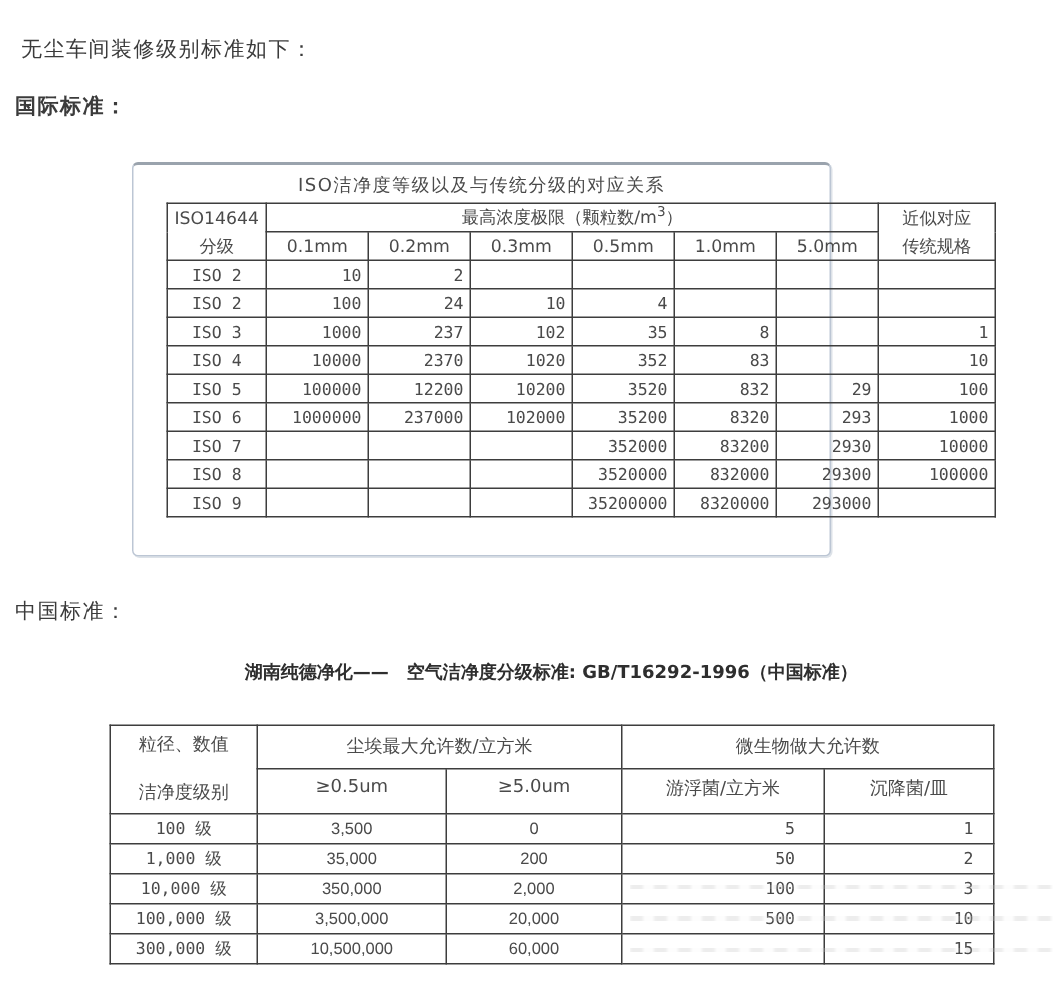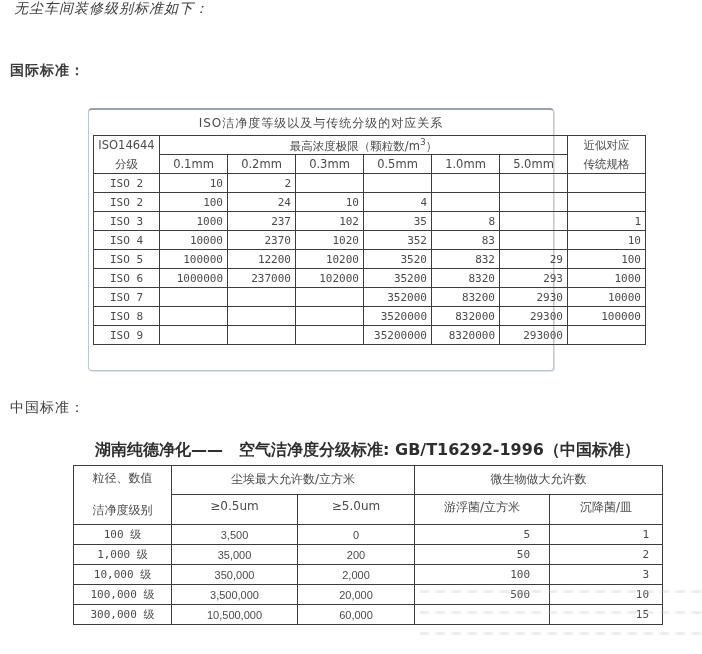--- a/index.html
+++ b/index.html
@@ -3,21 +3,21 @@
 <meta charset="utf-8">
 <style>
   * { margin:0; padding:0; box-sizing:border-box; }
   html,body { background:#ffffff; }
   body {
     width:702px; height:654px; position:relative; overflow:hidden;
     font-family:"DejaVu Sans","Liberation Sans",sans-serif;
     color:#3b3b3b;
   }
   .para { position:absolute; font-size:14px; color:#3b3b3b; letter-spacing:1px; }
-  #intro-line { left:14px; top:0;font-style:italic; }
+  #intro-line { left:14px; top:24px; }
   #intl-label { left:10px; top:62px;font-weight:bold; }
   #china-label { left:10px; top:399px; }
 
   
   .iso-frame {
     position:absolute; left:88px; top:108px; width:466px; height:263px;
     background:#ffffff;
     border:1px solid #bcc6d4;
     border-top:2px solid #9aa3ad;
     border-radius:4px;
@@ -25,43 +25,43 @@
   }
   .iso-title {
     height:25px; line-height:26px; text-align:center;
     font-size:12px; color:#4a4a4a; letter-spacing:1px;
   }
   table { border-collapse:collapse; table-layout:fixed; }
   .grid td, .grid th {
     border:1px solid #3d3d3d; font-weight:normal;
     font-size:11px; color:#4a4a4a; overflow:hidden; white-space:nowrap;
   }
-  .iso-table { margin-left:4px; width:552px; }
+  .iso-table { margin-left:22px; width:552px; }
   .iso-table col.c0 { width:66px; }
   .iso-table col.cd { width:68px; }
   .iso-table col.cl { width:78px; }
   .iso-table td, .iso-table th { height:19px; }
   .iso-table th { text-align:center; font-size:11.5px; }
   .two-line { line-height:1.6; font-size:11.5px; }
   .num {
     text-align:right; padding-right:4px;
     font-family:"DejaVu Sans Mono","Liberation Mono",monospace; font-size:11px;
   }
   .lbl {
     text-align:center;
     font-family:"DejaVu Sans Mono","Liberation Mono",monospace; font-size:11px;
   }
   sup { font-size:9px; }
 
   
   .cn-title {
     position:absolute; left:73px; top:440px; width:589px;
-    text-align:center; font-size:16px; font-weight:bold; color:#2e2e2e;
-  }
-  .cn-table { position:absolute; left:73px; top:465px; width:589px; }
+    text-align:center; font-size:12px; font-weight:bold; color:#2e2e2e;
+  }
+  .cn-table { position:absolute; left:73px; top:483px; width:589px; }
   .cn-table col.k0 { width:98px; }
   .cn-table col.k1 { width:126px; }
   .cn-table col.k2 { width:117px; }
   .cn-table col.k3 { width:135px; }
   .cn-table col.k4 { width:113px; }
   .cn-table th { text-align:center; font-size:12px; height:21px; }
   .cn-table td { height:20px; }
   .cn-sub { vertical-align:top; height:36px; padding-top:4px; font-size:11.5px; }
   .corner {
     vertical-align:top; padding:4px 0 5px 0;

